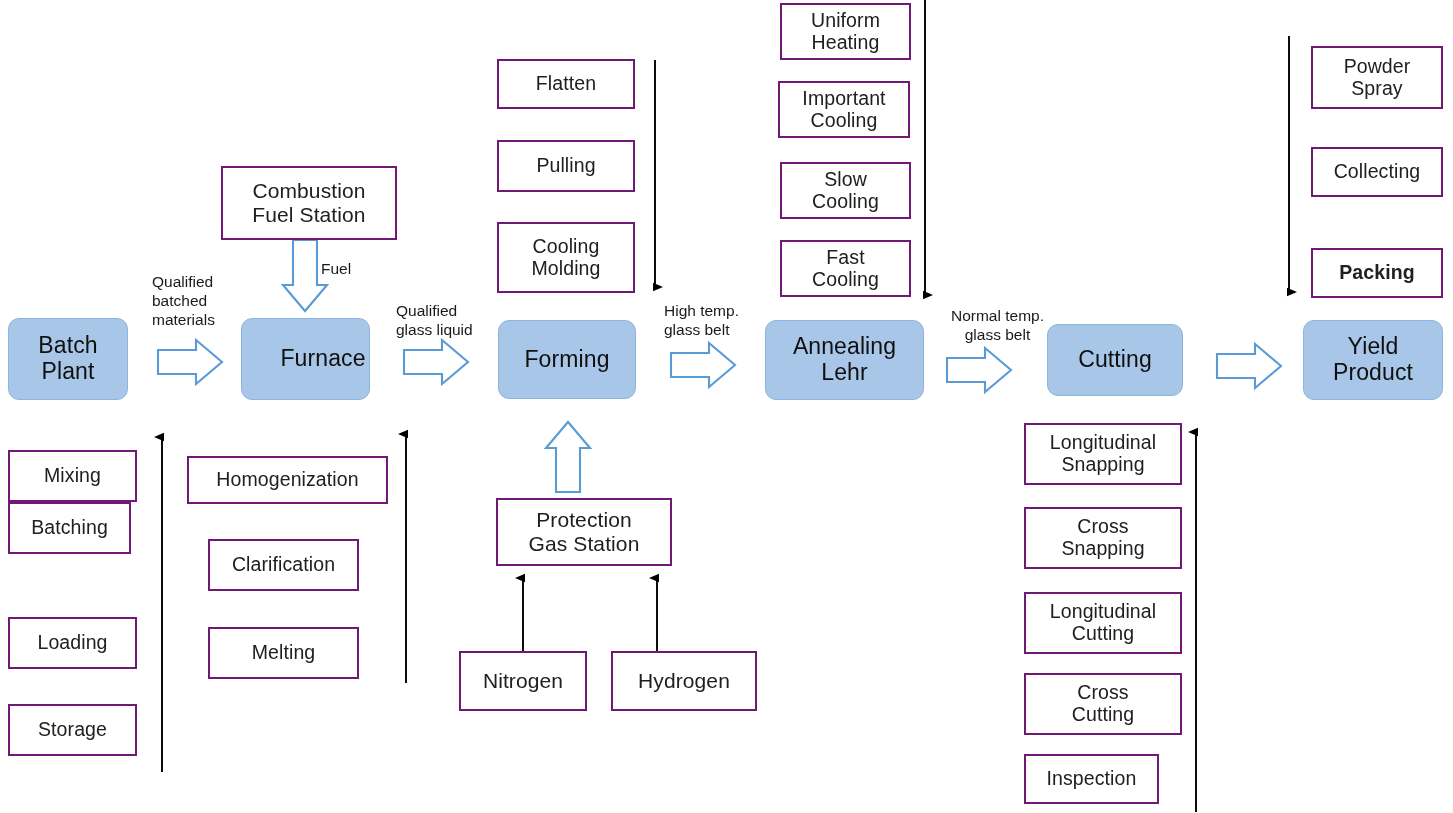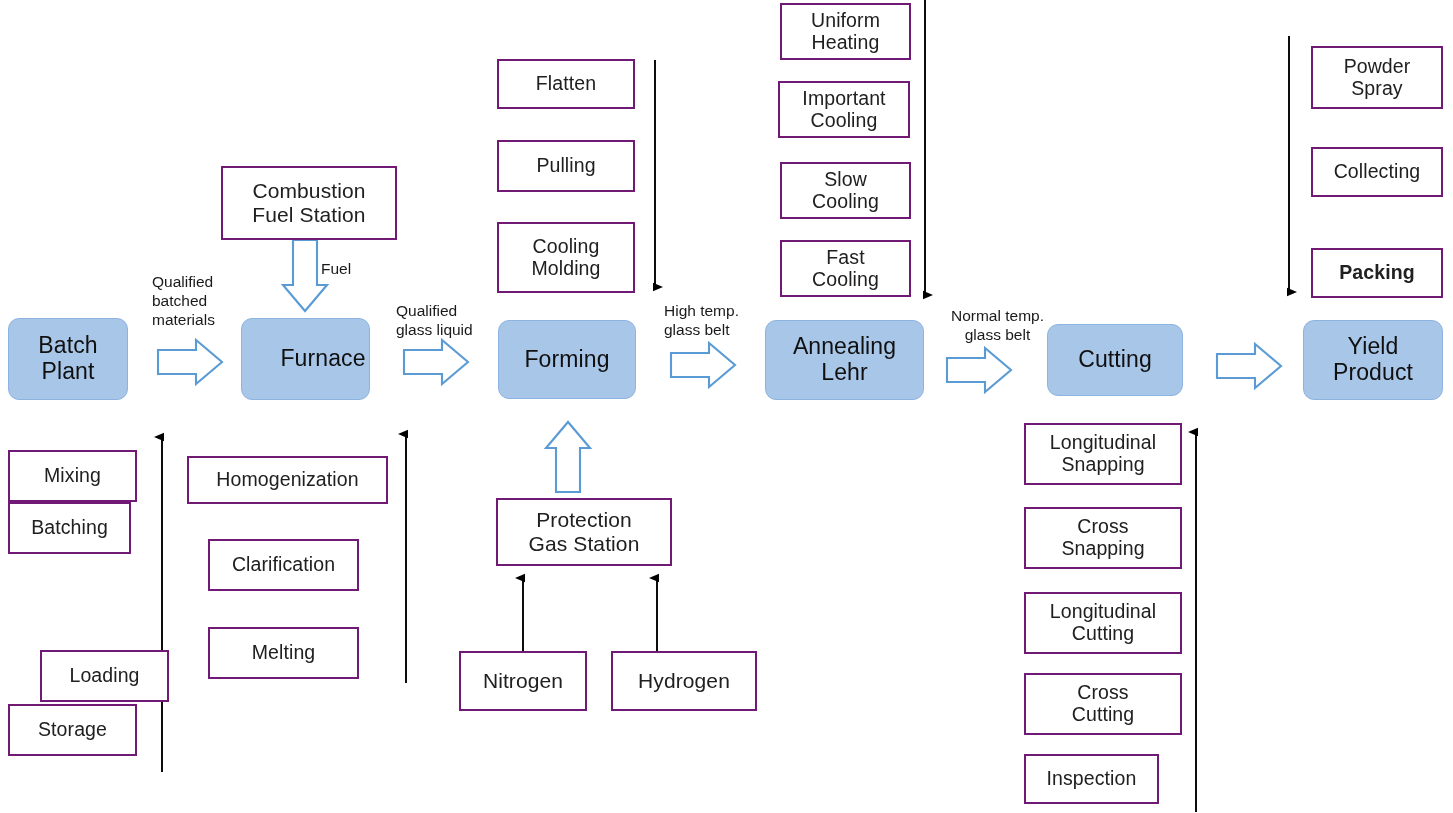--- a/index.html
+++ b/index.html
@@ -159,21 +159,21 @@
 
   <div class="node sub-box" style="left:496px; top:498px; width:176px; height:68px; font-size:21px;">Protection
 Gas Station</div>
 
   <div class="node sub-box" style="left:459px; top:651px; width:128px; height:60px; font-size:21px;">Nitrogen</div>
 
   <div class="node sub-box" style="left:611px; top:651px; width:146px; height:60px; font-size:21px;">Hydrogen</div>
 
   <div class="node sub-box" style="left:8px; top:450px; width:129px; height:52px;">Mixing</div>
   <div class="node sub-box" style="left:8px; top:502px; width:123px; height:52px;">Batching</div>
-  <div class="node sub-box" style="left:8px; top:650px; width:129px; height:52px;margin-left:32px;">Loading</div>
+  <div class="node sub-box" style="left:8px; top:617px; width:129px; height:52px;">Loading</div>
   <div class="node sub-box" style="left:8px; top:704px; width:129px; height:52px;">Storage</div>
 
   <div class="node sub-box" style="left:187px; top:456px; width:201px; height:48px;">Homogenization</div>
   <div class="node sub-box" style="left:208px; top:539px; width:151px; height:52px;">Clarification</div>
   <div class="node sub-box" style="left:208px; top:627px; width:151px; height:52px;">Melting</div>
 
   <div class="node sub-box" style="left:497px; top:59px; width:138px; height:50px;">Flatten</div>
   <div class="node sub-box" style="left:497px; top:140px; width:138px; height:52px;">Pulling</div>
   <div class="node sub-box" style="left:497px; top:222px; width:138px; height:71px;">Cooling
 Molding</div>

